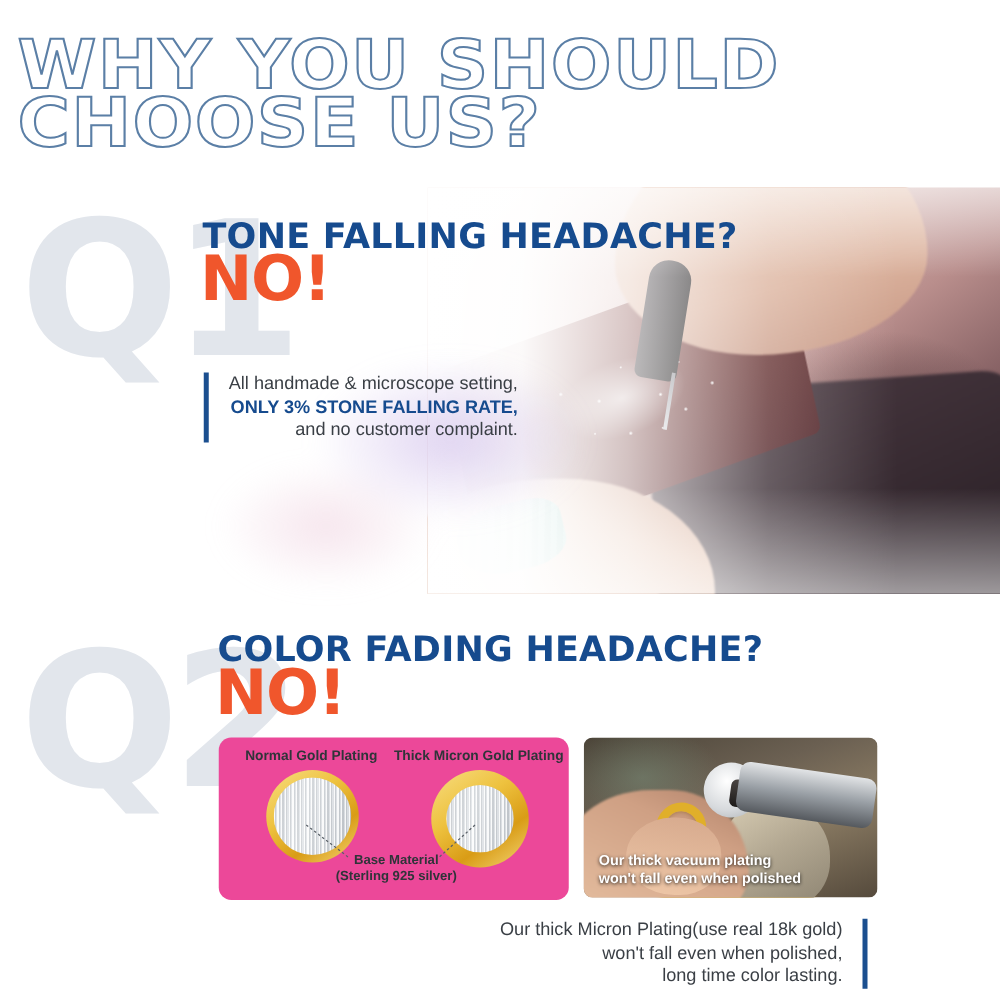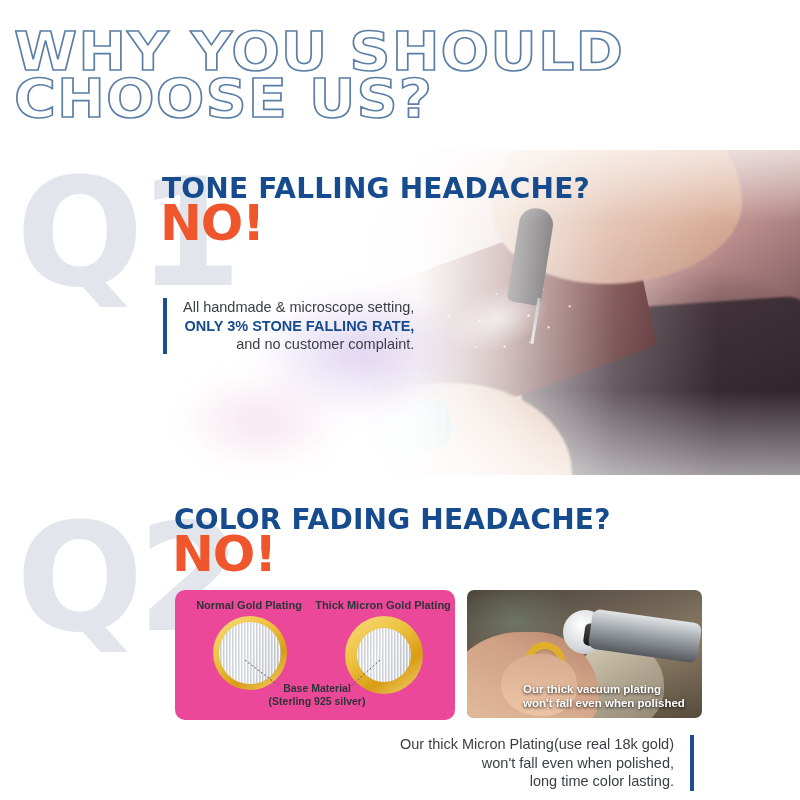--- a/index.html
+++ b/index.html
@@ -344,21 +344,20 @@
   }
   #q2-caption {
     position: absolute;
     left: 12px; bottom: 8px;
     font-size: 11.5px;
     line-height: 14px;
     font-weight: 700;
     color: #ffffff;
     text-shadow: 0 1px 3px rgba(0,0,0,.85);
     z-index: 6;
-    margin-left: 44px;
   }
 
   
   #q2-blurb {
     position: absolute;
     right: 118px; top: 240px;
     text-align: right;
     padding-right: 16px;
     border-right: 4px solid #1b4f8f;
     z-index: 5;

